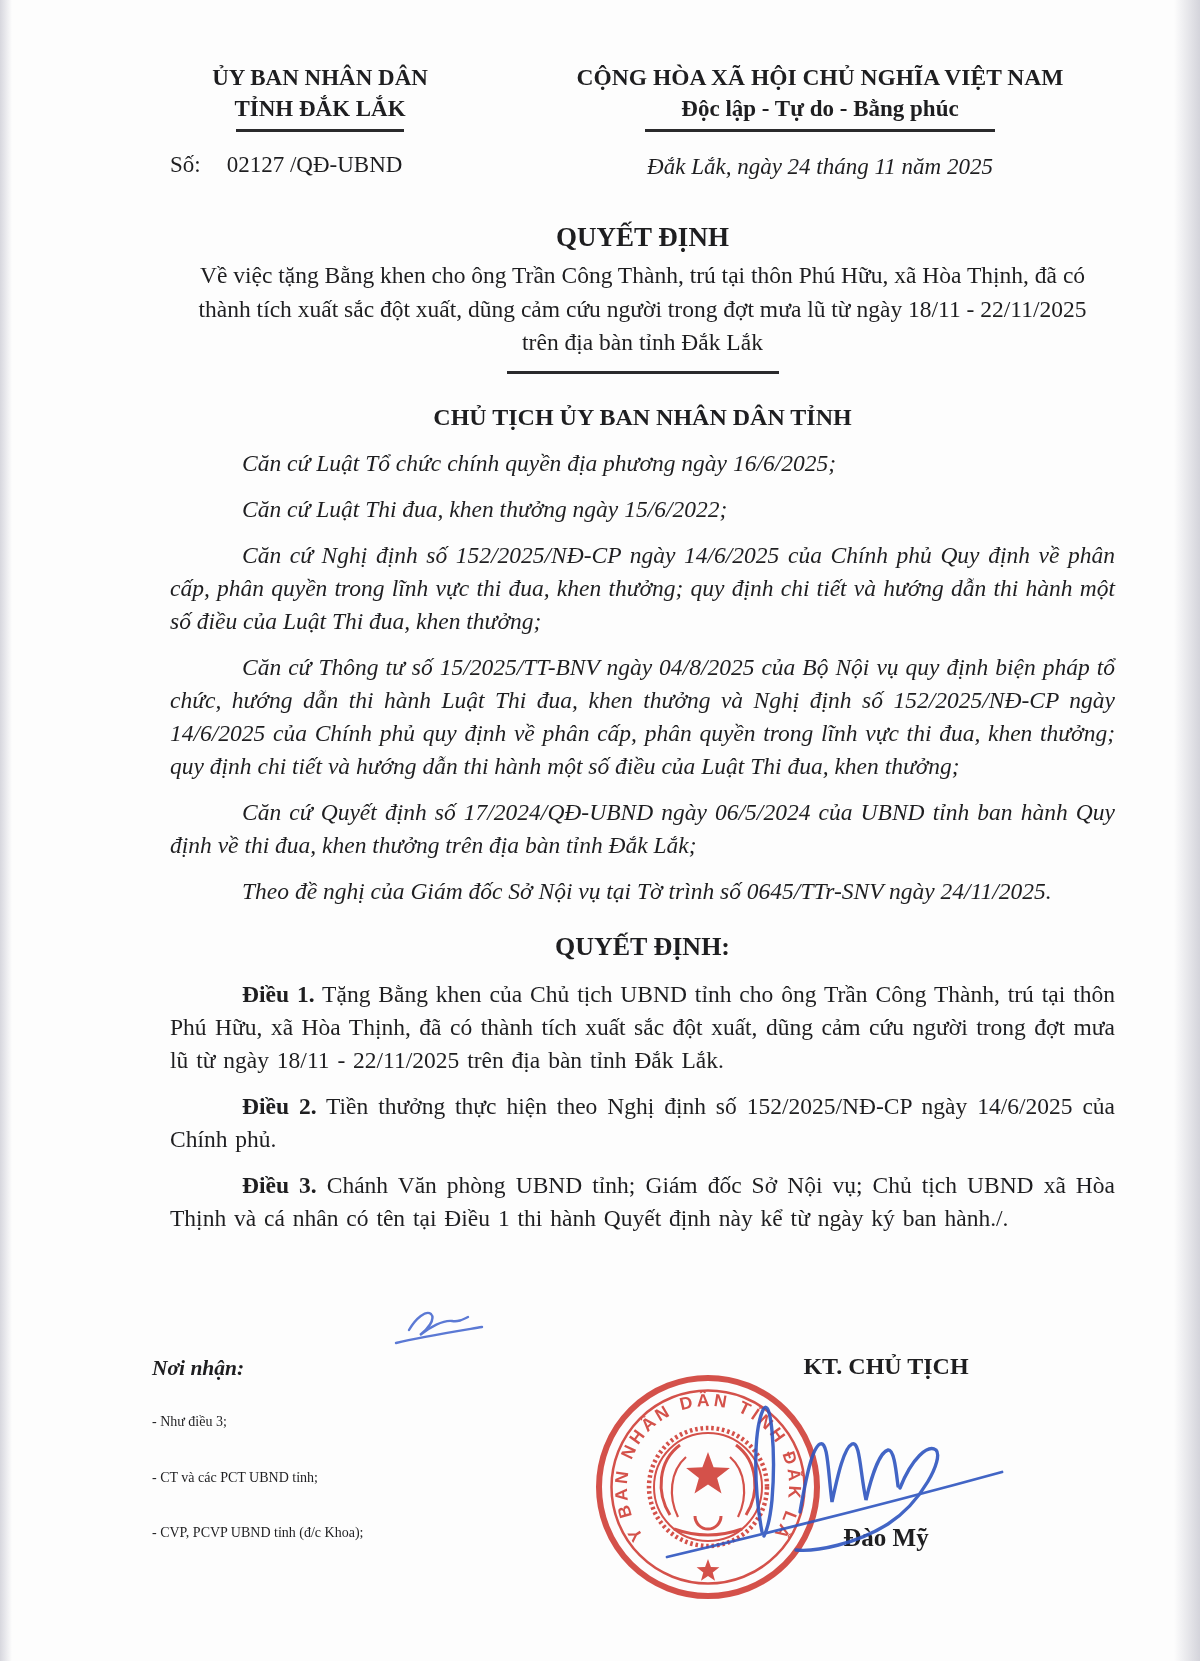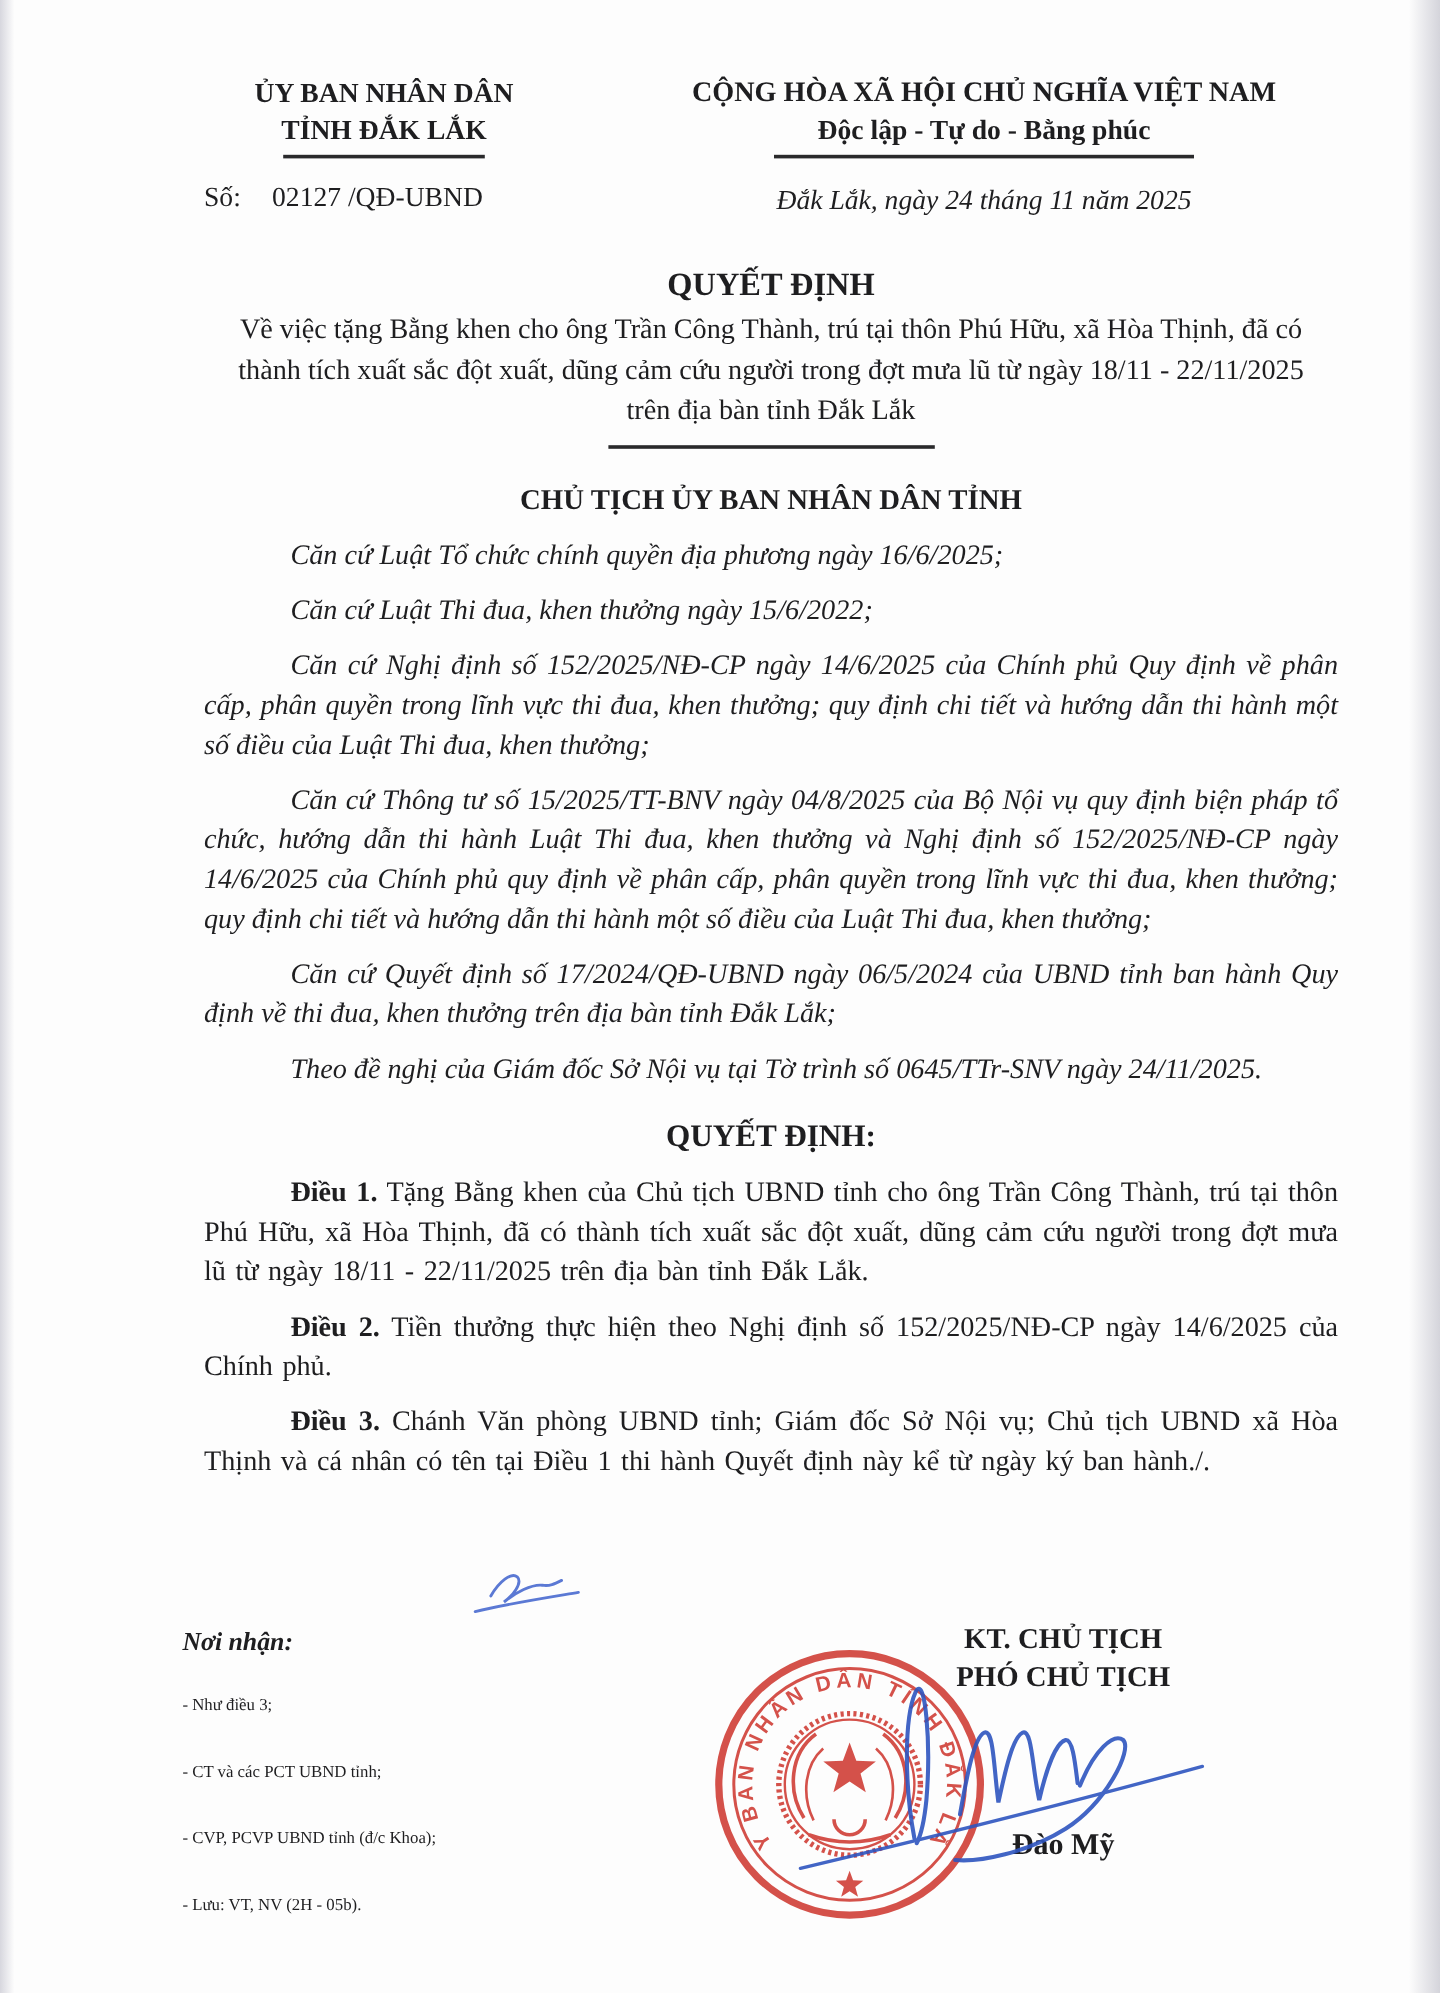--- a/index.html
+++ b/index.html
@@ -107,26 +107,24 @@
       <p><span class="article-lead">Điều 2.</span><span> Tiền thưởng thực hiện theo Nghị định số 152/2025/NĐ-CP ngày 14/6/2025 của Chính phủ.</span></p>
       <p><span class="article-lead">Điều 3.</span><span> Chánh Văn phòng UBND tỉnh; Giám đốc Sở Nội vụ; Chủ tịch UBND xã Hòa Thịnh và cá nhân có tên tại Điều 1 thi hành Quyết định này kể từ ngày ký ban hành./.</span></p>
     </div>
   </div>
 
   <div class="recipients">
     <div class="label">Nơi nhận:</div>
     <div class="item">- Như điều 3;</div>
     <div class="item">- CT và các PCT UBND tỉnh;</div>
     <div class="item">- CVP, PCVP UBND tỉnh (đ/c Khoa);</div>
-    <div class="item">- Lưu: VT, NV (2H - 05b).</div>
   </div>
 
   <div class="sig-block">
     <div>KT. CHỦ TỊCH</div>
-    <div>PHÓ CHỦ TỊCH</div>
   </div>
   <div class="sig-name">Đào Mỹ</div>
 
   <svg class="overlay" viewBox="0 0 1200 1661">
 
     <g transform="translate(708,1487)" stroke="#cf3a32" fill="none" opacity="0.88">
       <circle r="109" stroke-width="6"></circle>
       <circle r="96.5" stroke-width="2.5"></circle>
       <circle r="59" stroke-width="4.5" stroke-dasharray="2.6 2.8"></circle>
       <circle r="54" stroke-width="2"></circle>

